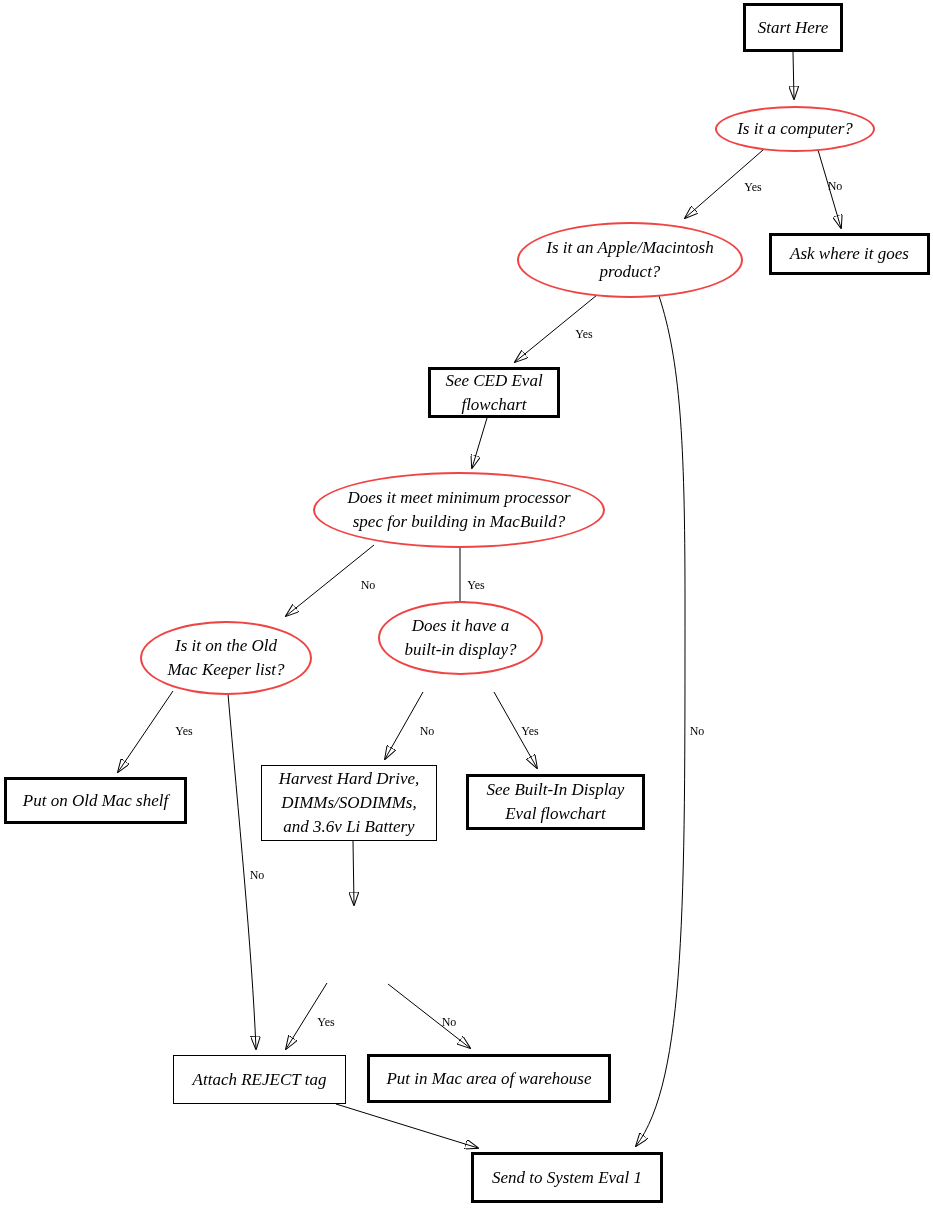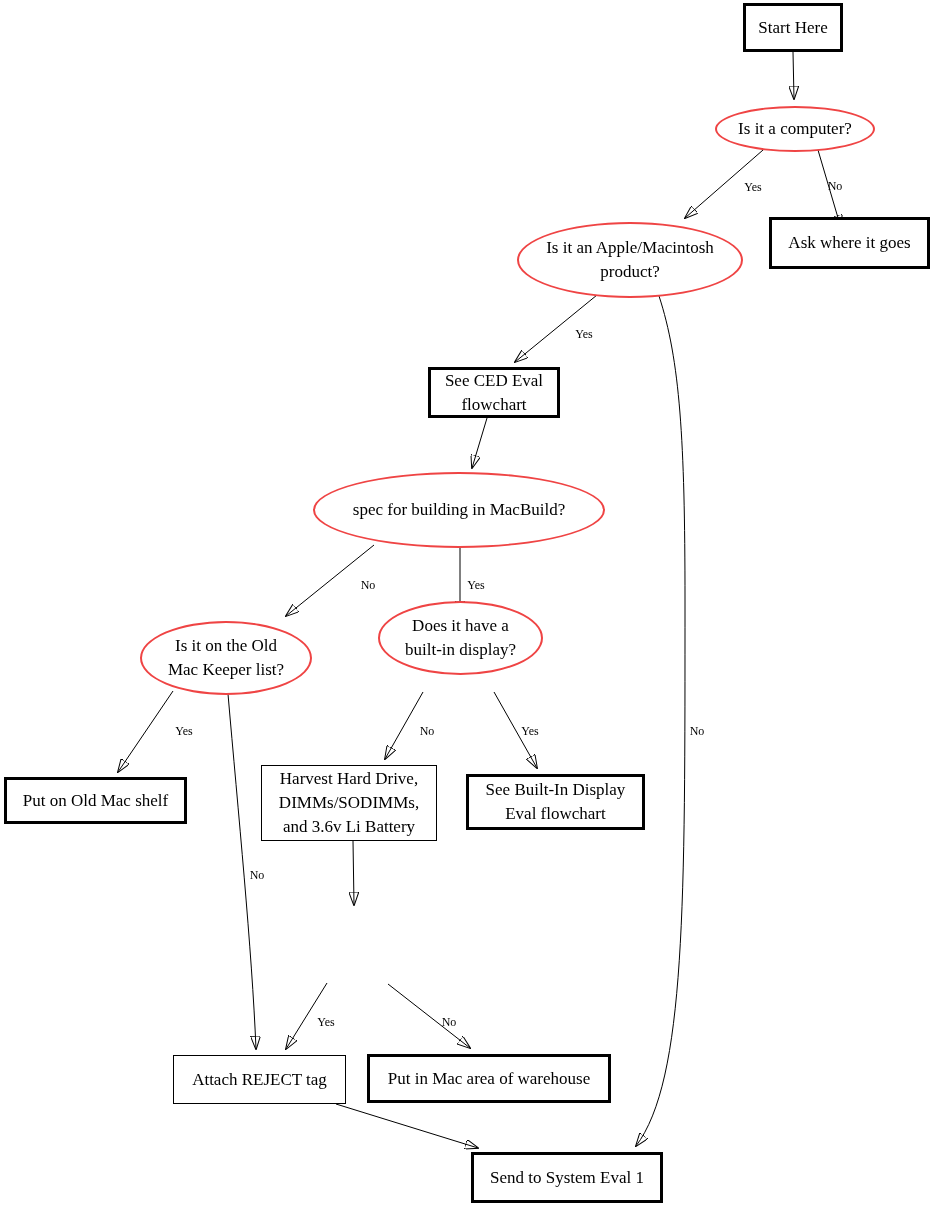--- a/index.html
+++ b/index.html
@@ -26,20 +26,21 @@
     position: absolute;
     box-sizing: border-box;
     display: flex;
     flex-direction: column;
     align-items: center;
     justify-content: center;
     text-align: center;
     font-size: 17px;
     line-height: 24px;
     background: #ffffff;
+    font-style: italic;
   }
   .node.box { border: 1px solid #000000; }
   .node.box.bold { border-width: 3px; }
   .node.ellipse { border: 2px solid #ef4444; border-radius: 50%; }
   .edge-label {
     position: absolute;
     transform: translate(-50%, -50%);
     font-size: 12px;
     line-height: 18px;
     white-space: nowrap;
@@ -75,35 +76,36 @@
   </svg>
 
   <div class="node box bold" style="left:743px; top:3px; width:100px; height:49px;">
     <span>Start Here</span>
   </div>
 
   <div class="node ellipse" style="left:715px; top:106px; width:160px; height:46px;">
     <span>Is it a computer?</span>
   </div>
 
-  <div class="node box bold" style="left:769px; top:217px; width:161px; height:52px;">
+  <div class="node box bold" style="left:769px; top:233px; width:161px; height:42px;">
     <span>Ask where it goes</span>
   </div>
 
   <div class="node ellipse" style="left:517px; top:222px; width:226px; height:76px;">
     <span>Is it an Apple/Macintosh</span>
     <span>product?</span>
   </div>
 
   <div class="node box bold" style="left:428px; top:367px; width:132px; height:51px;">
     <span>See CED Eval</span>
     <span>flowchart</span>
   </div>
 
   <div class="node ellipse" style="left:313px; top:472px; width:292px; height:76px;">
+    <span>Does it meet minimum processor</span>
     <span>spec for building in MacBuild?</span>
   </div>
 
   <div class="node ellipse" style="left:140px; top:621px; width:172px; height:74px;">
     <span>Is it on the Old</span>
     <span>Mac Keeper list?</span>
   </div>
 
   <div class="node ellipse" style="left:378px; top:601px; width:165px; height:74px;">
     <span>Does it have a</span>

